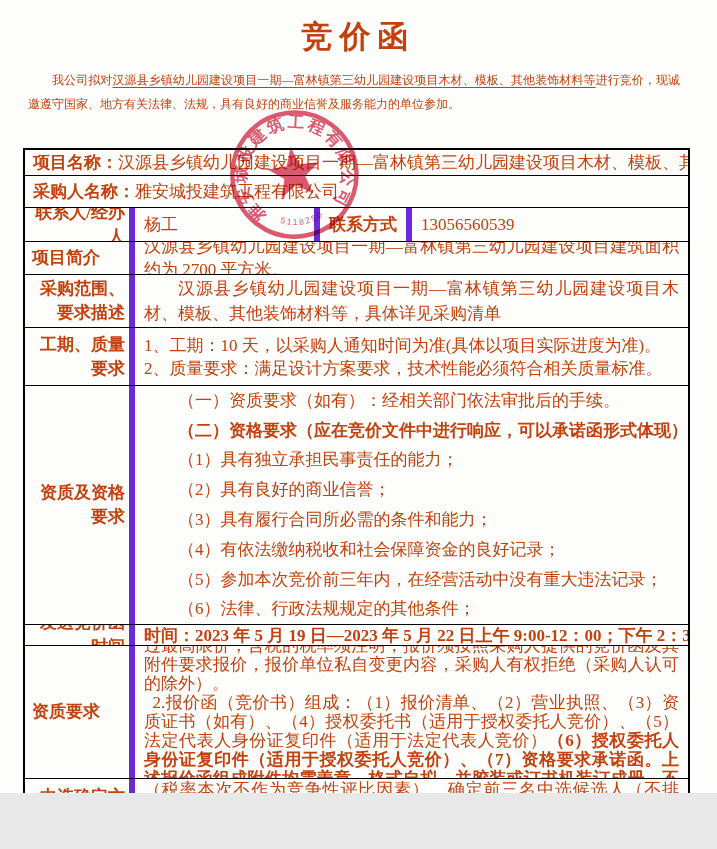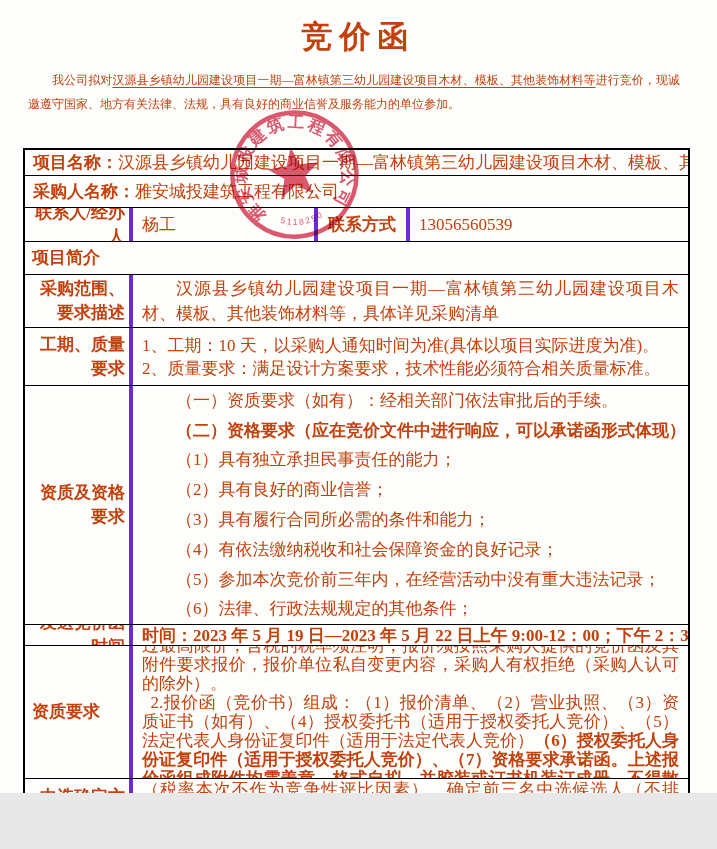--- a/index.html
+++ b/index.html
@@ -29,21 +29,21 @@
   .r9{height:133px;} .r10{height:60px;}
   .inline-cell{
     flex:1;display:flex;align-items:center;padding:1px 8px;overflow:hidden;white-space:nowrap;
   }
   .lbl{font-weight:bold;}
   .label-cell{
     width:104px;flex:0 0 104px;box-sizing:border-box;display:flex;align-items:center;
     padding:2px 4px 2px 7px;font-weight:bold;line-height:24px;text-align:right;
   }
   .val-cell{
-    flex:1;border-left:4px solid #6d28d9;box-sizing:border-box;
+    flex:1;border-left:6px solid #6d28d9;box-sizing:border-box;
     display:flex;flex-direction:column;justify-content:center;
     padding:2px 9px;overflow:hidden;text-align:justify;
   }
   .c-w185{flex:0 0 185px;width:185px;}
   .c-w92{flex:0 0 92px;width:92px;font-weight:bold;align-items:center;flex-direction:row;}
   .r5 .val-cell{line-height:25px;}
   .r5 .val-cell .indent2{text-indent:2em;}
   .r6 .val-cell{line-height:23px;}
   .r7 .val-cell{justify-content:center;padding-top:0;padding-bottom:0;}
   .r7 .item{line-height:29.8px;text-indent:2em;white-space:nowrap;}
@@ -90,20 +90,23 @@
           <div>杨工</div>
         </div>
       <div class="val-cell c-w92">联系方式</div>
       <div class="val-cell">
           <div>13056560539</div>
         </div>
     </div>
 
     <div class="trow r4">
       <div class="label-cell">项目简介</div>
+      <div class="val-cell">
+          <div>汉源县乡镇幼儿园建设项目一期—富林镇第三幼儿园建设项目建筑面积约为 2700 平方米。</div>
+        </div>
     </div>
 
     <div class="trow r5">
       <div class="label-cell">采购范围、要求描述</div>
       <div class="val-cell">
           <div class="indent2">汉源县乡镇幼儿园建设项目一期—富林镇第三幼儿园建设项目木材、模板、其他装饰材料等，具体详见采购清单</div>
         </div>
     </div>
 
     <div class="trow r6">

